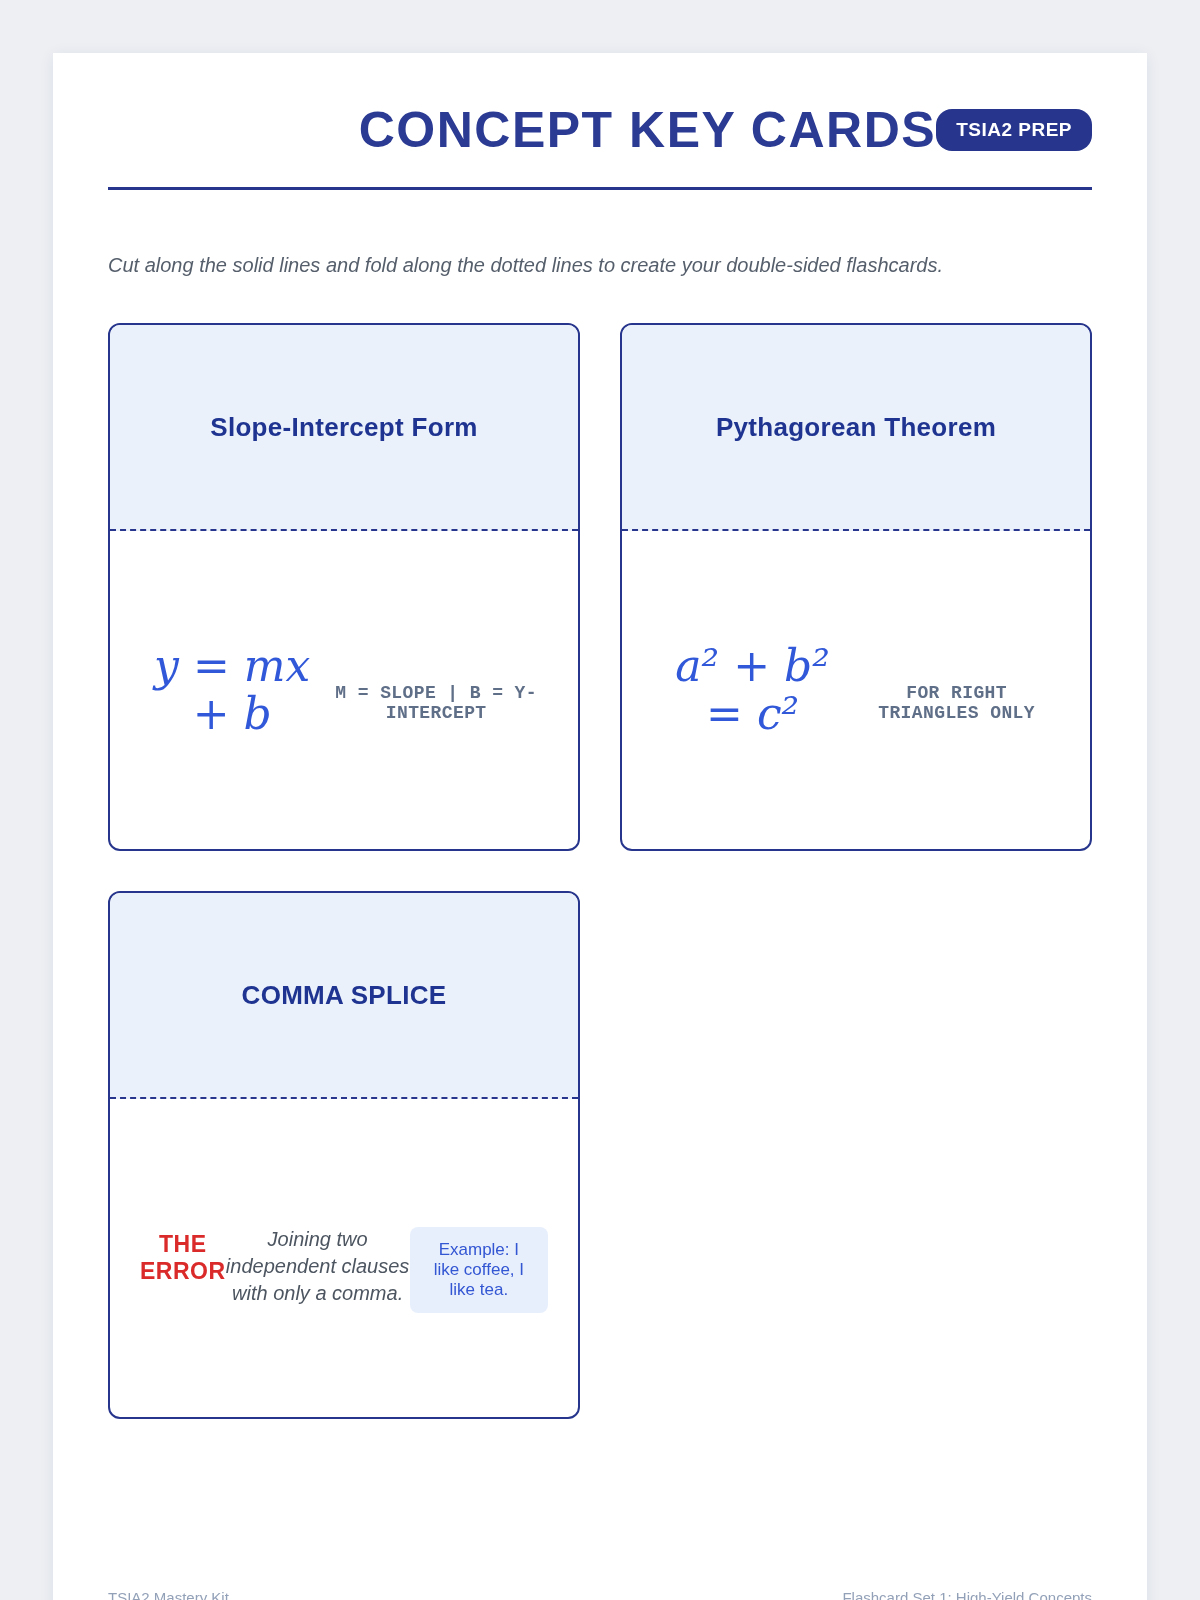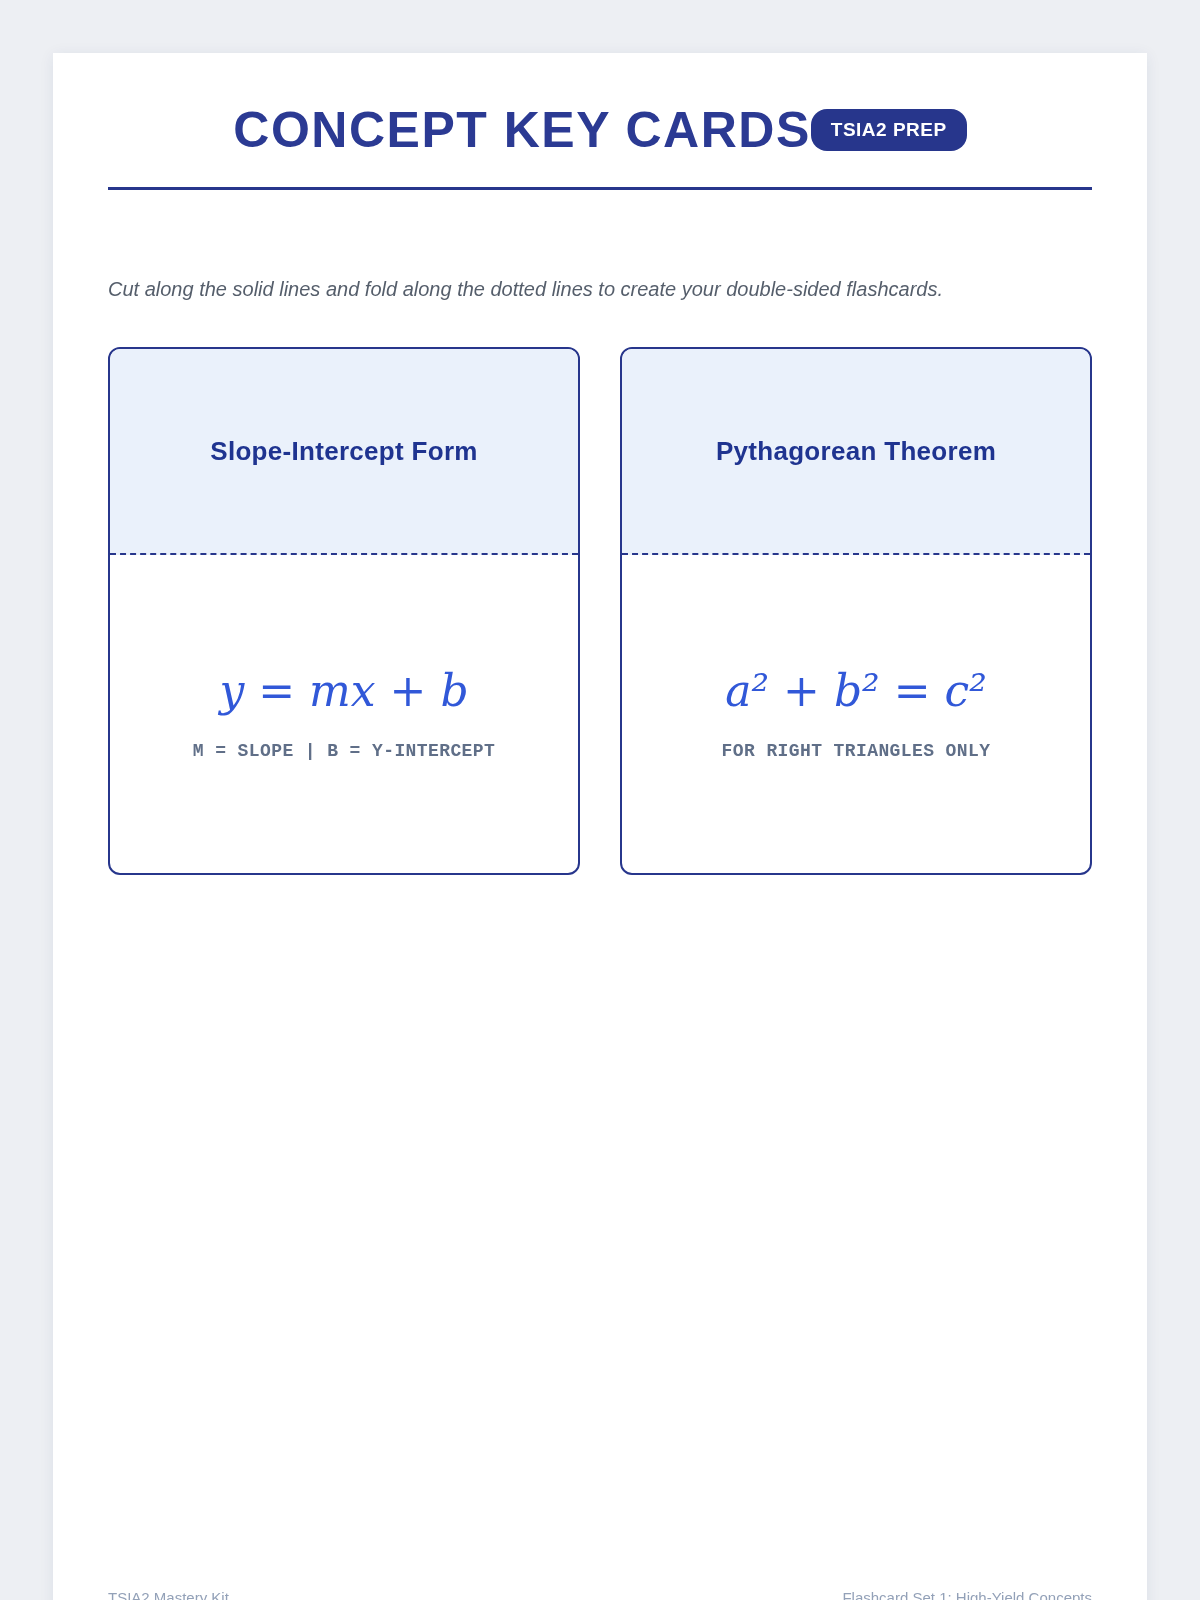--- a/index.html
+++ b/index.html
@@ -14,21 +14,21 @@
     position: absolute;
     left: 53px; top: 53px;
     width: 1094px; height: 1800px;
     background: #ffffff;
     box-shadow: 0 2px 14px rgba(30, 50, 100, 0.08);
     padding: 52px 55px 0 55px;
   }
   .header-row {
     display: flex;
     align-items: center;
-    justify-content: center;
+    justify-content: flex-end;
   }
   .page-title {
     font-size: 50px;
     font-weight: 900;
     letter-spacing: 1.5px;
     color: #2b3a93;
     line-height: 1.0;
   }
   .badge {
     background: #27368c;
@@ -40,21 +40,21 @@
     border-radius: 16px;
     white-space: nowrap;
   }
   .rule {
     margin-top: 32px;
     height: 3px;
     background: #27368c;
     border: none;
   }
   .instructions {
-    margin-top: 88px;
+    margin-top: 64px;
     font-size: 20px;
     font-style: italic;
     color: #555e6b;
   }
   .grid {
     margin-top: 46px;
     display: grid;
     grid-template-columns: 1fr 1fr;
     column-gap: 58px;
     row-gap: 88px;
@@ -81,21 +81,20 @@
   .card-title {
     font-size: 26px;
     font-weight: bold;
     color: #1f3490;
     letter-spacing: 0.3px;
     text-align: center;
   }
   .card-back {
     flex: 1 1 auto;
     display: flex;
-    flex-direction: column;
     align-items: center;
     justify-content: center;
     text-align: center;
     padding: 0 30px;
   }
   .formula {
     font-family: "DejaVu Serif", serif;
     font-style: italic;
     font-size: 44px;
     color: #3158d8;
@@ -185,20 +184,30 @@
       <div class="card">
         <div class="card-front">
           <h2 class="card-title">Pythagorean Theorem</h2>
         </div>
         <div class="card-back">
           <div class="formula">a² + b² = c²</div>
           <div class="formula-caption">FOR RIGHT TRIANGLES ONLY</div>
         </div>
       </div>
 
+      <div class="card">
+        <div class="card-front">
+          <h2 class="card-title">COMMA SPLICE</h2>
+        </div>
+        <div class="card-back">
+          <div class="error-label">THE ERROR</div>
+          <div class="definition-italic">Joining two independent clauses with only a comma.</div>
+          <div class="example-box">Example: I like coffee, I like tea.</div>
+        </div>
+      </div>
 
 
     </div>
 
     <div class="footer">
       <span>TSIA2 Mastery Kit</span>
       <span>Flashcard Set 1: High-Yield Concepts</span>
     </div>
 
   </div>

